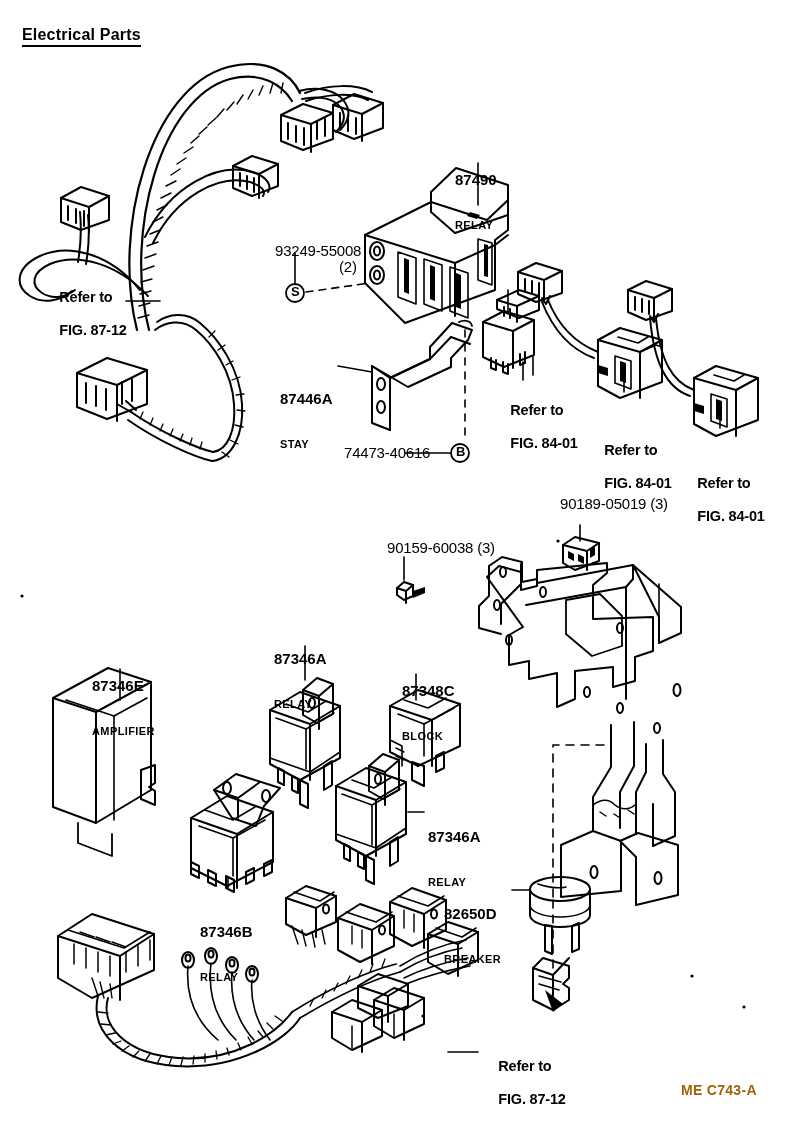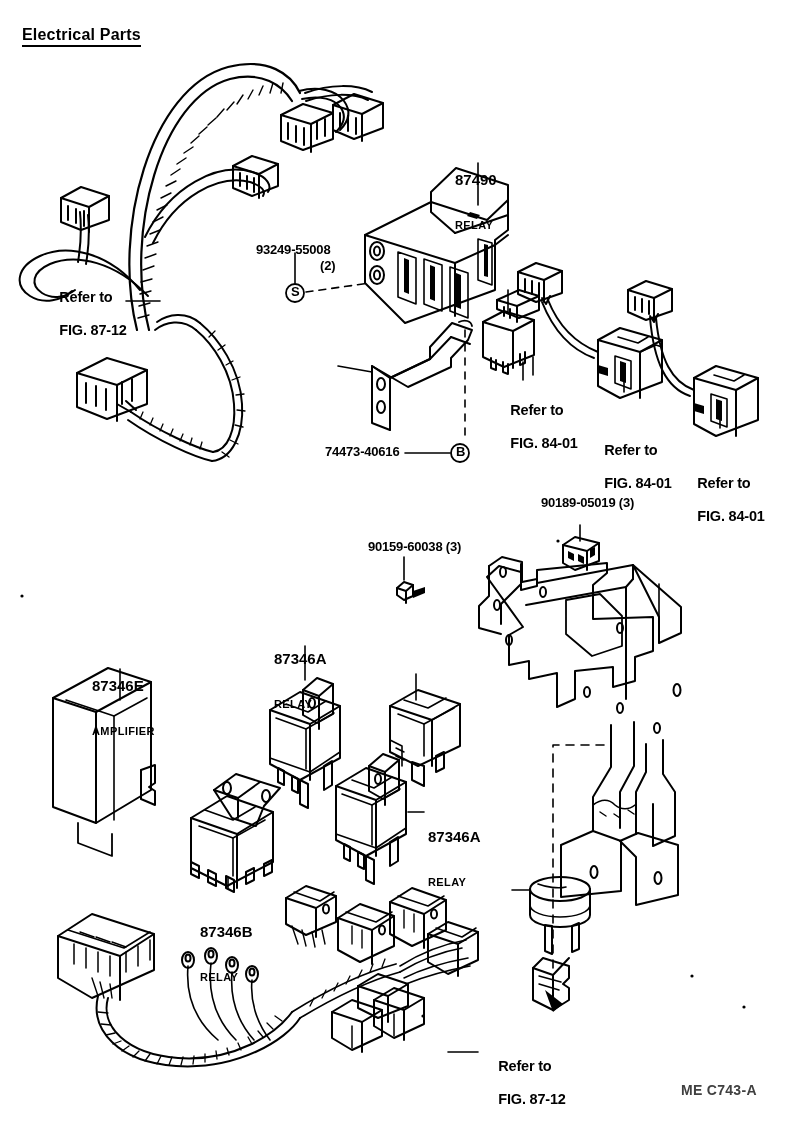--- a/index.html
+++ b/index.html
@@ -43,42 +43,43 @@
     font-weight: bold;
     letter-spacing: 0.4px;
     margin-top: -1px;
   }
   .lbl.ref {
     font-size: 14.5px;
     font-weight: bold;
     line-height: 1.14;
   }
   .lbl.plain {
-    font-size: 13px;
-    font-weight: bold;
+    font-size: 15px;
+    font-weight: normal;
+    margin-left: 19px;
   }
   #title {
     position: absolute;
     left: 22px;
     top: 26px;
     font-size: 16px;
     font-weight: bold;
     color: #000;
     font-family: "Liberation Sans", sans-serif;
     border-bottom: 2px solid #000;
     padding-bottom: 1px;
     letter-spacing: 0.2px;
   }
   #drawcode {
     position: absolute;
     left: 681px;
     top: 1082px;
     font-size: 14px;
     font-weight: bold;
-    color: #404040;
+    color: #a16207;
     font-family: "Liberation Sans", sans-serif;
     letter-spacing: 0.3px;
   }
 </style>
 </head>
 <body>
 
 <div id="page">
 
   <svg id="art" viewBox="0 0 800 1136" xmlns="http://www.w3.org/2000/svg">
@@ -569,47 +570,59 @@
   <div id="title">Electrical Parts</div>
 
   <div class="lbl" style="left:455px; top:139px;">
     <span class="part">87490</span>
     <span class="sub">RELAY</span>
   </div>
 
   <div class="lbl plain" style="left:256px; top:243px;">93249-55008</div>
   <div class="lbl plain" style="left:320px; top:259px;">(2)</div>
 
+  <div class="lbl" style="left:280px; top:358px;">
+    <span class="part">87446A</span>
+    <span class="sub">STAY</span>
+  </div>
 
   <div class="lbl plain" style="left:325px; top:445px;">74473-40616</div>
   <div class="lbl plain" style="left:368px; top:540px;">90159-60038 (3)</div>
   <div class="lbl plain" style="left:541px; top:496px;">90189-05019 (3)</div>
 
 
   <div class="lbl" style="left:92px; top:645px;">
     <span class="part">87346E</span>
     <span class="sub">AMPLIFIER</span>
   </div>
 
   <div class="lbl" style="left:274px; top:618px;">
     <span class="part">87346A</span>
     <span class="sub">RELAY</span>
   </div>
 
+  <div class="lbl" style="left:402px; top:650px;">
+    <span class="part">87348C</span>
+    <span class="sub">BLOCK</span>
+  </div>
 
   <div class="lbl" style="left:428px; top:796px;">
     <span class="part">87346A</span>
     <span class="sub">RELAY</span>
   </div>
 
   <div class="lbl" style="left:200px; top:891px;">
     <span class="part">87346B</span>
     <span class="sub">RELAY</span>
   </div>
 
+  <div class="lbl" style="left:444px; top:873px;">
+    <span class="part">82650D</span>
+    <span class="sub">BREAKER</span>
+  </div>
 
   <div class="lbl ref" style="left:44px; top:272px;">
     <span>Refer to</span><br>
     <span>FIG. 87-12</span>
   </div>
   <div class="lbl ref" style="left:495px; top:385px;">
     <span>Refer to</span><br>
     <span>FIG. 84-01</span>
   </div>
   <div class="lbl ref" style="left:589px; top:425px;">

